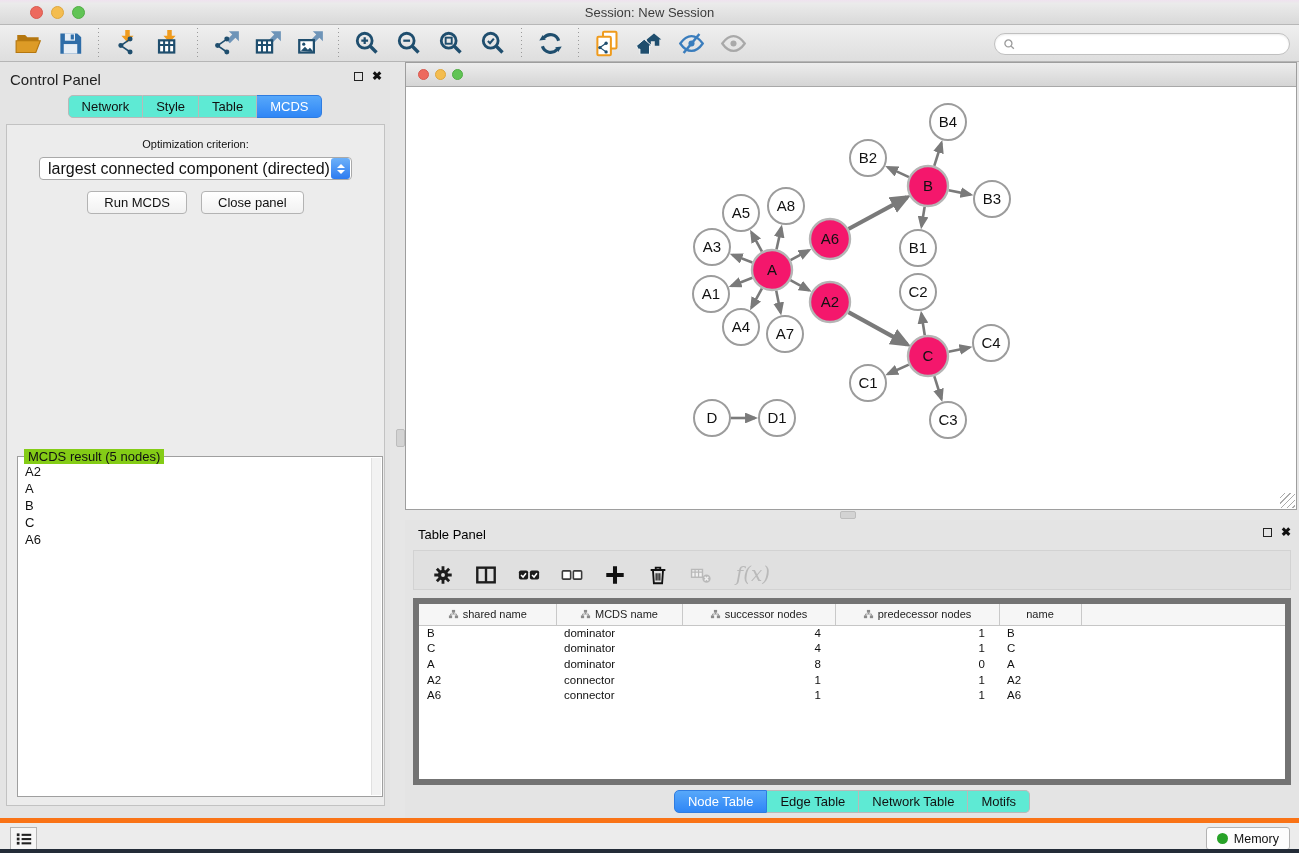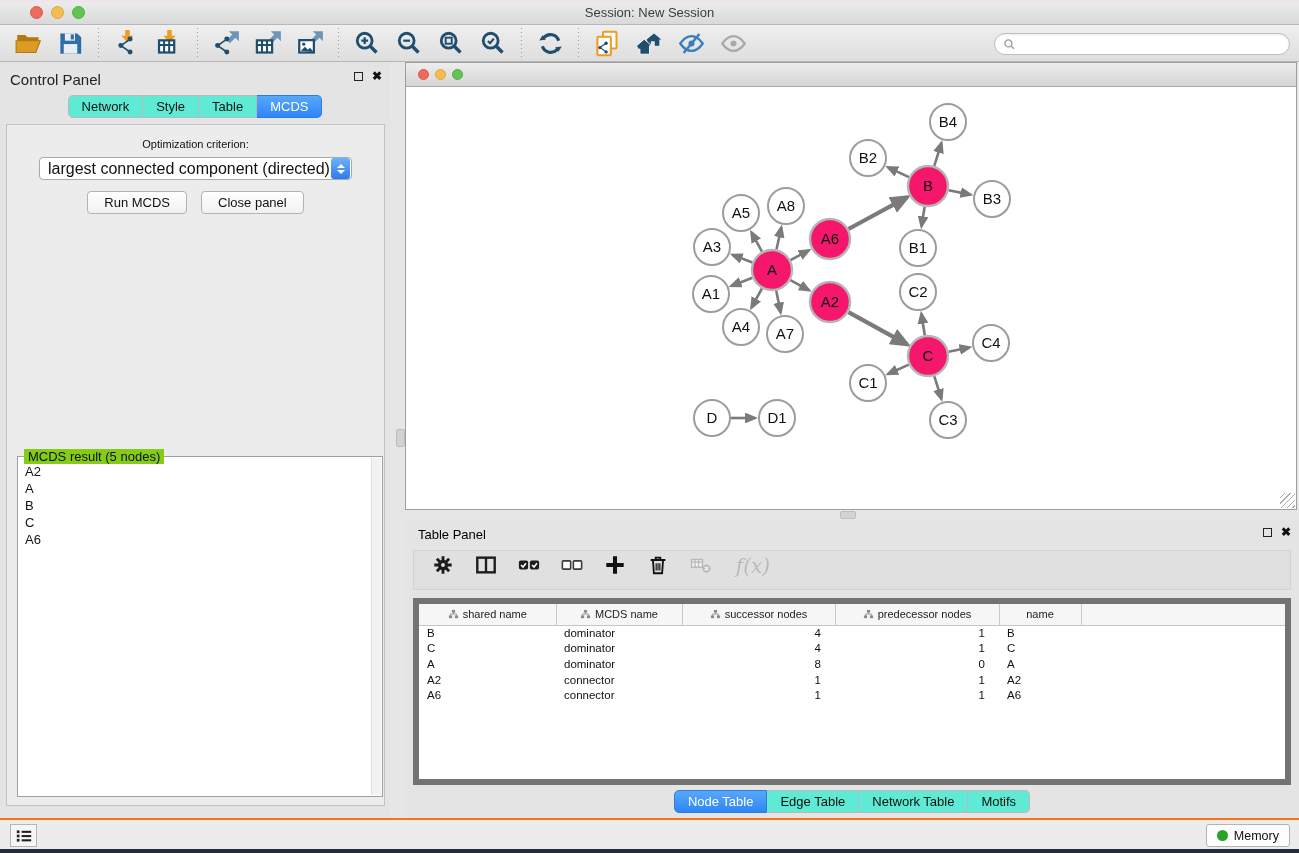--- a/index.html
+++ b/index.html
@@ -83,38 +83,38 @@
   .split-handle-v { position:absolute; left:396px; top:429px; width:9px; height:18px;
     background:#d3d3d3; border:1px solid #bdbdbd; border-radius:2px; cursor:col-resize; }
   .split-handle-h { position:absolute; left:840px; top:511px; width:16px; height:8px;
     background:#d3d3d3; border:1px solid #bdbdbd; border-radius:2px; cursor:row-resize; }
 
   
   #table-panel { position:absolute; left:405px; top:520px; width:894px; height:298px; background:#e4e4e4; }
   #tp-title { position:absolute; left:13px; top:7px; font-size:13px; color:#000000; }
   #tp-toolbar { position:absolute; left:8px; top:30px; width:878px; height:40px; background:#e0e0e0;
     border:1px solid #d2d2d2; display:flex; align-items:center; gap:9px; padding-left:12px; }
-  .tp-btn { width:34px; height:32px; display:flex; align-items:flex-start; justify-content:center; cursor:pointer; }
+  .tp-btn { width:34px; height:32px; display:flex; align-items:flex-end; justify-content:center; cursor:pointer; }
   .tp-btn svg { width:22px; height:22px; }
   .tp-btn.disabled { opacity:.55; cursor:default; }
   .fx-label { font-family:"DejaVu Serif", serif; font-style:italic; font-size:20px; color:#9a9a9a; }
   #tp-table { position:absolute; left:8px; top:78px; width:878px; height:187px; background:#fff;
     border:6px solid #737373; overflow:hidden; }
   table { border-collapse:collapse; width:100%; table-layout:fixed; }
   thead th { height:21px; background:#f6f6f6; border-bottom:1px solid #c6c6c6; border-right:1px solid #c9c9c9;
     font-size:11px; font-weight:normal; color:#222; text-align:center; cursor:pointer; }
   thead th:last-child { border-right:none; }
   thead th .hwrap { display:flex; align-items:center; justify-content:center; gap:4px; }
   tbody td { height:15.6px; font-size:11.5px; color:#111; padding:0 8px; white-space:nowrap; cursor:default; }
   td.num { text-align:right; padding-right:14px; }
   #tp-tabs { position:absolute; left:0; width:100%; top:270px; display:flex; justify-content:center; }
 
   
   #statusbar { position:absolute; left:0; top:818px; width:1299px; height:31px;
-    background:#ececec; border-top:2px solid #f97316; }
+    background:#ececec; border-top:5px solid #f97316; }
   #list-btn { position:absolute; left:10px; top:4px; width:27px; height:23px;
     background:#f6f6f6; border:1px solid #b5b5b5; display:flex; align-items:center; justify-content:center; cursor:pointer; }
   #memory-btn { position:absolute; right:9px; top:4px; height:23px; background:#fdfdfd;
     border:1px solid #b3b3b3; border-radius:3px; display:flex; align-items:center; gap:6px;
     padding:0 10px; font-size:12.5px; color:#111; cursor:pointer; }
   #memory-dot { width:11px; height:11px; border-radius:50%; background:#28a228; }
   #darkstrip { position:absolute; left:0; top:849px; width:1299px; height:4px; background:#232c38; }
 </style>
 </head>
 <body>

